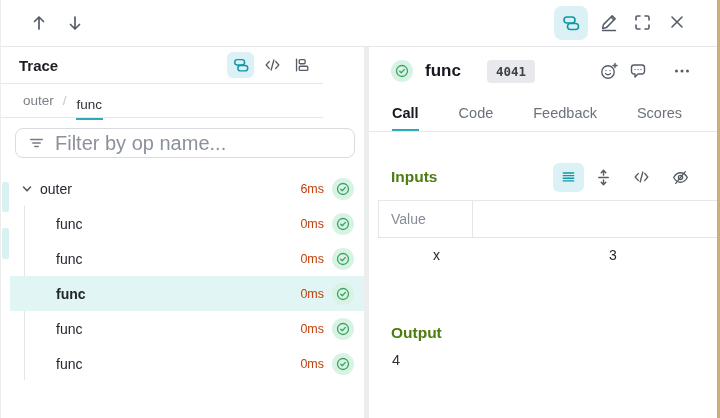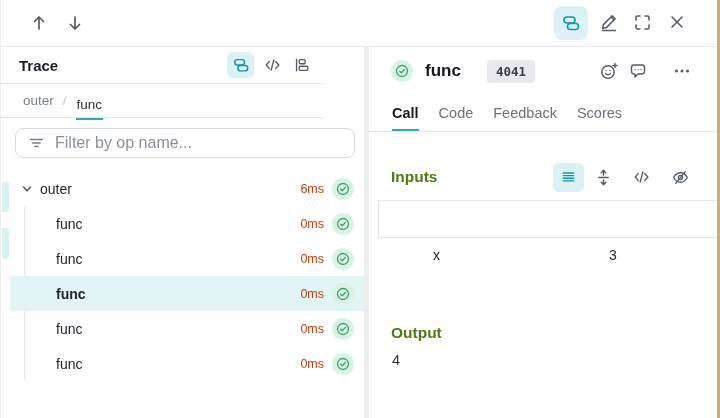--- a/index.html
+++ b/index.html
@@ -42,21 +42,21 @@
             display:flex; align-items:center; padding-left:22px;
             border-bottom:1px solid #e6e7ea; font-size:13.5px; }
   .crumb-parent { color:#7a8089; }
   .crumb-sep { color:#c3c7cc; margin:0 9px; }
   .crumb-current { color:#2f353c; border-bottom:2px solid #2fa8bc; padding:7px 1px 6px; margin-bottom:-8px; }
 
   .filter-box { position:absolute; left:14px; top:81px; width:340px; height:30px;
                 border:1px solid #d9dbdf; border-radius:8px; background:#fff;
                 display:flex; align-items:center; gap:10px; padding-left:12px; }
   .filter-box .f-ico { color:#767c86; flex:0 0 auto; }
-  .filter-input { border:none; outline:none; flex:1; font-size:16px; color:#2b3038; background:transparent; }
+  .filter-input { border:none; outline:none; flex:1; font-size:20px; color:#2b3038; background:transparent; }
   .filter-input::placeholder { color:#8b919b; }
 
   .minimap-seg { position:absolute; left:1px; width:7px; background:#daf1f2; border-radius:2px; }
   .mseg-1 { top:135px; height:30px; }
   .mseg-2 { top:181px; height:31px; }
 
   .tree { position:absolute; left:0; top:124px; width:363px; }
   .indent-line { position:absolute; left:23px; top:35px; width:1px; height:174px; background:#e4e5e8; }
   .tree-row { position:relative; height:35px; margin-left:9px; display:flex; align-items:center;
               padding-right:10px; }
@@ -77,21 +77,21 @@
                  display:flex; align-items:center; padding-left:22px; }
   .op-title { font-size:17px; font-weight:700; color:#15181f; margin-left:12px; }
   .op-badge { margin-left:26px; background:#e8e9ec; color:#3d4248; border-radius:4px;
               font-family:"DejaVu Sans Mono","Liberation Mono",monospace; font-size:12.5px;
               font-weight:700; padding:4px 9px; }
   .head-icons { margin-left:auto; display:flex; align-items:center; padding-right:27px; color:#565c66; }
   .hi { display:flex; align-items:center; justify-content:center; }
   .hi + .hi { margin-left:9px; }
   .hi-dots { margin-left:25px !important; }
 
-  .tabs { position:absolute; left:0; top:48px; width:100%; height:37px; display:flex; gap:20px;
+  .tabs { position:absolute; left:0; top:48px; width:100%; height:37px; display:flex; gap:40px;
           padding-left:23px; border-bottom:1px solid #e6e7ea; overflow:hidden; white-space:nowrap; }
   .tab { height:100%; display:flex; align-items:center; font-size:14.5px; color:#6b727c;
          border-bottom:2.5px solid transparent; padding-top:2.5px; }
   .tab.active { color:#15181f; font-weight:700; border-bottom-color:#2fa8bc; }
 
   .inputs-head { position:absolute; left:0; top:111px; width:100%; height:38px;
                  display:flex; align-items:center; padding:0 27px 0 22px; }
   .section-title { font-size:15.5px; font-weight:700; color:#4d7c0f; }
   .inputs-icons { margin-left:auto; display:flex; align-items:center; gap:10px; color:#565c66; }
   .ipill { width:31px; height:29px; border-radius:6px; background:#dcf1f6; color:#0f97a8;
@@ -372,20 +372,21 @@
               <path d="M2.8 10C4.7 6.7 7.3 5 10 5s5.3 1.7 7.2 5c-1.9 3.3-4.5 5-7.2 5s-5.3-1.7-7.2-5z"></path>
               <circle cx="10" cy="10" r="2.2"></circle>
               <path d="M15 3.8 5 16.2"></path>
             </svg>
         </button>
       </span>
     </div>
 
     <div class="io-table">
       <div class="t-head">
+        <div class="col-value">Value</div>
         <div class="col-extra"></div>
       </div>
       <div class="t-row">
           <div class="col-path">x</div>
           <div class="col-value">3</div>
           <div class="col-extra"></div>
         </div>
     </div>
 
     <div class="output-head">

